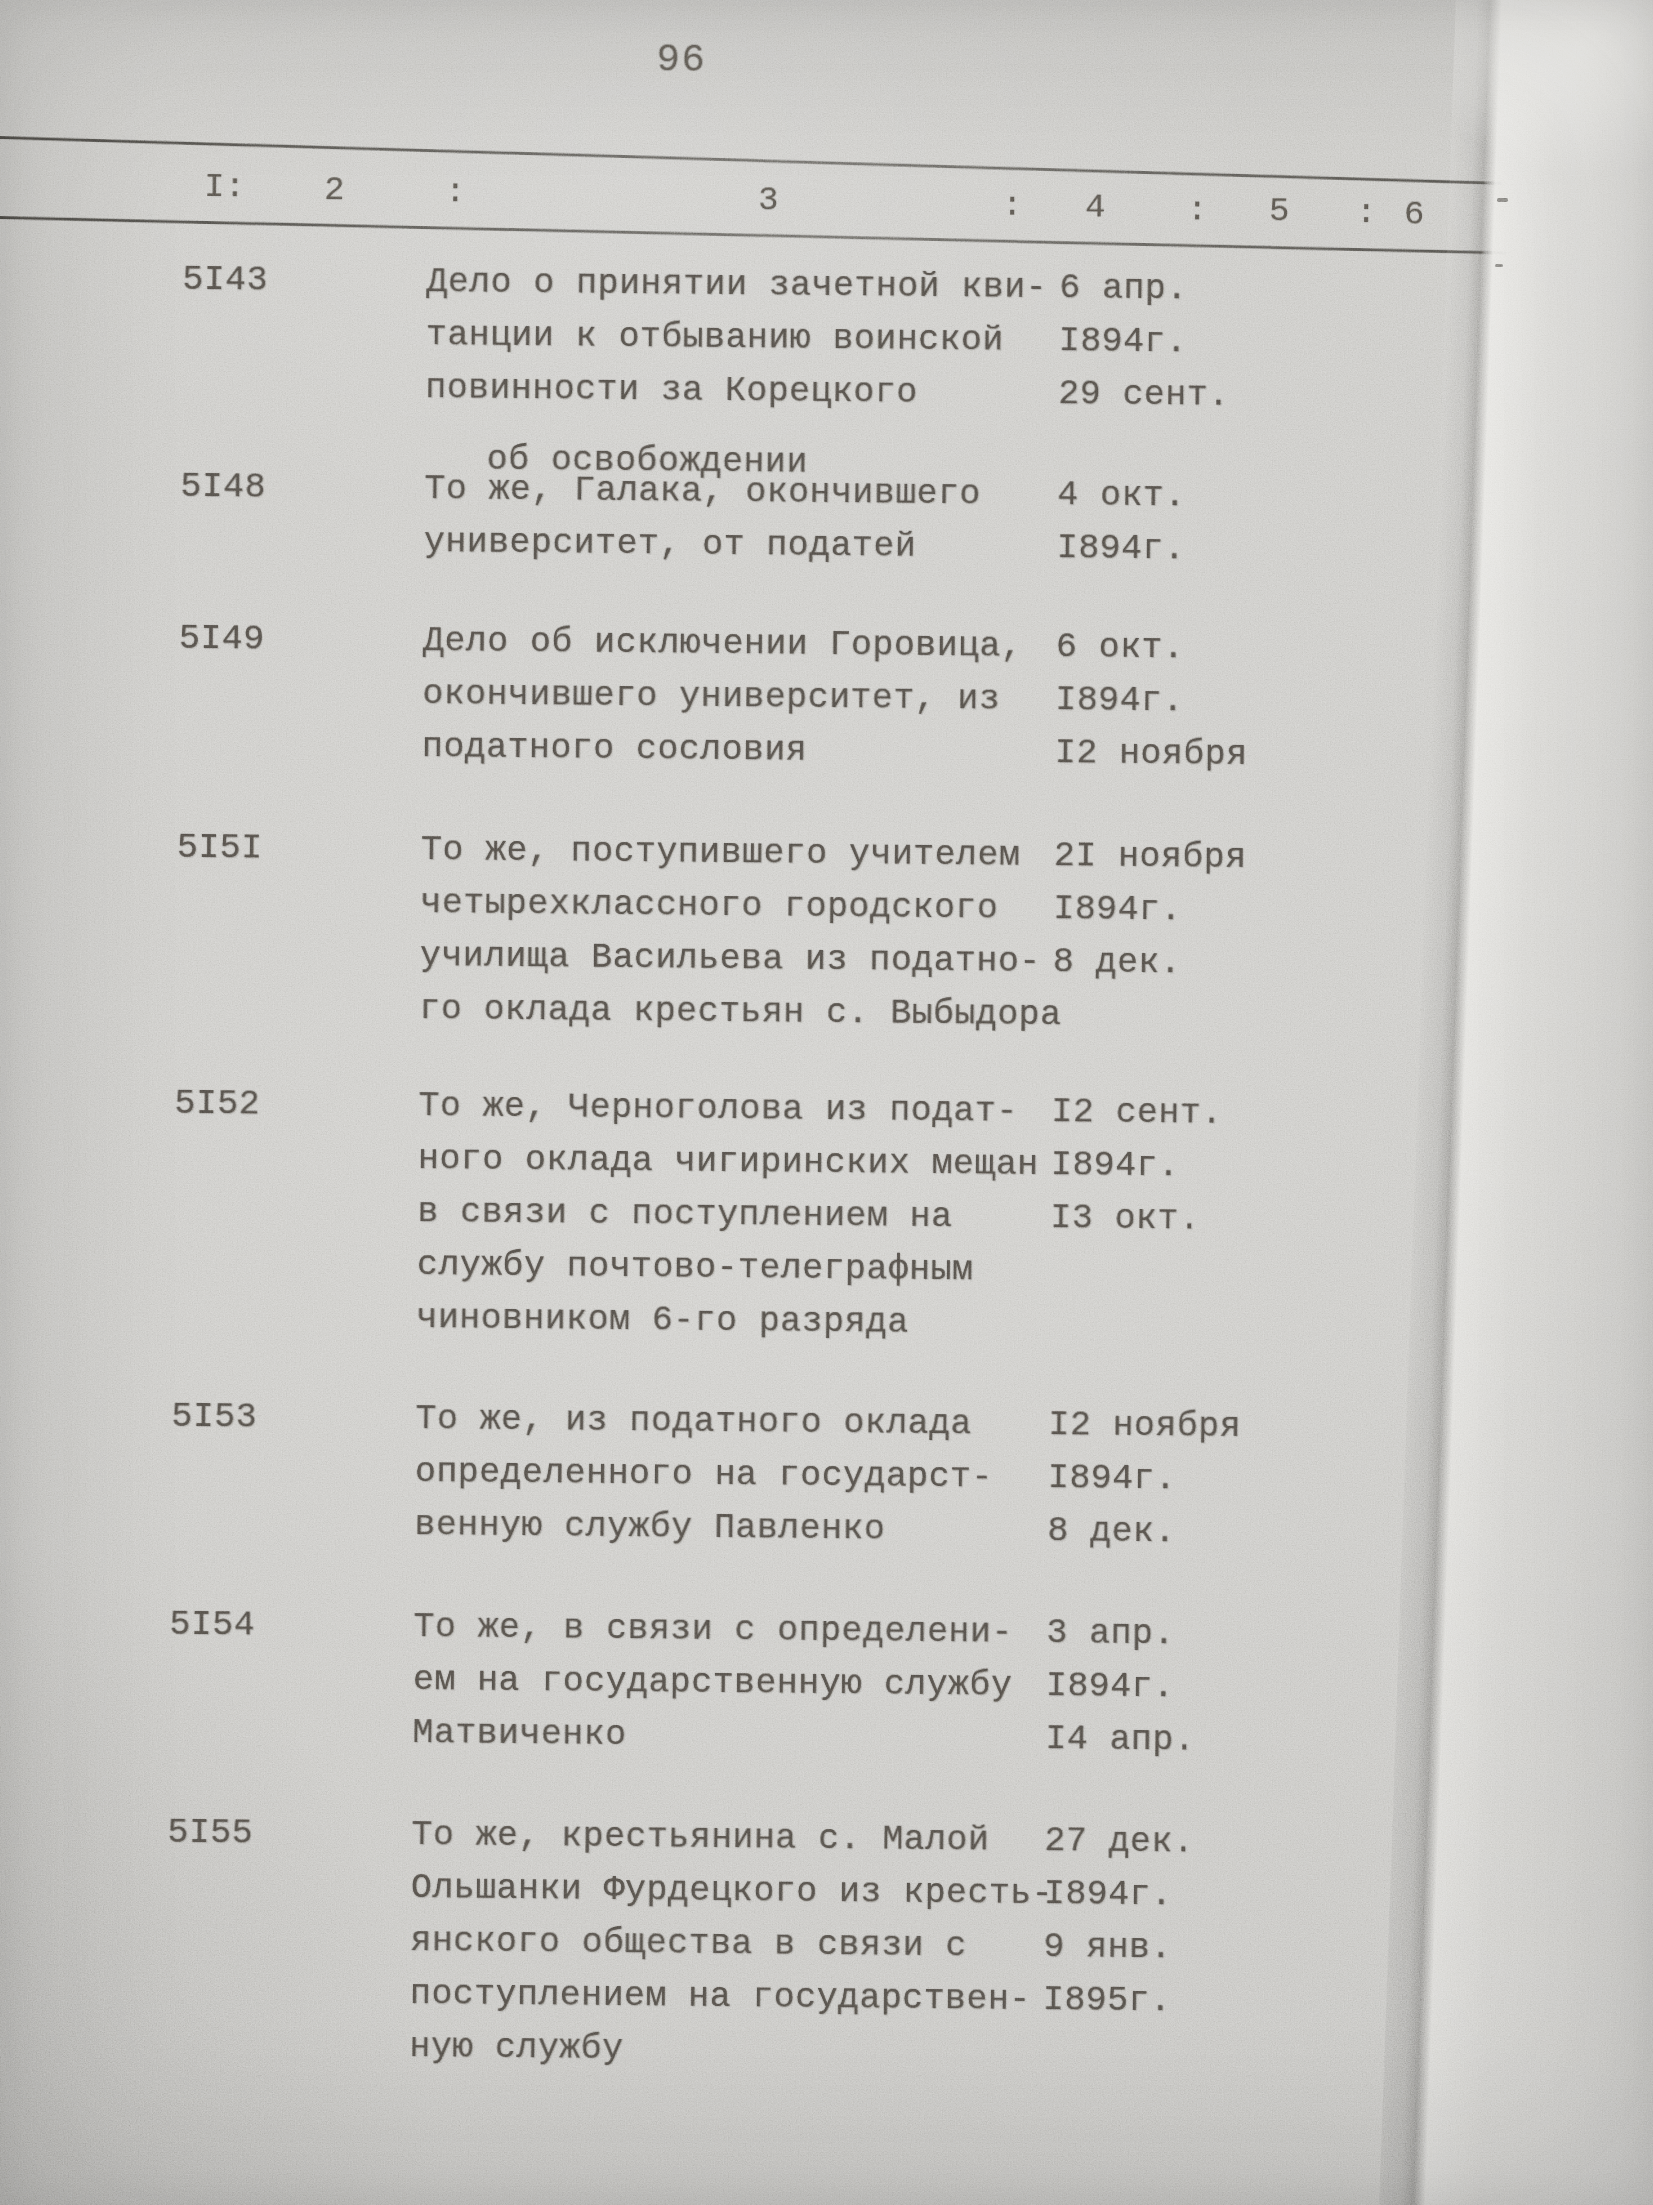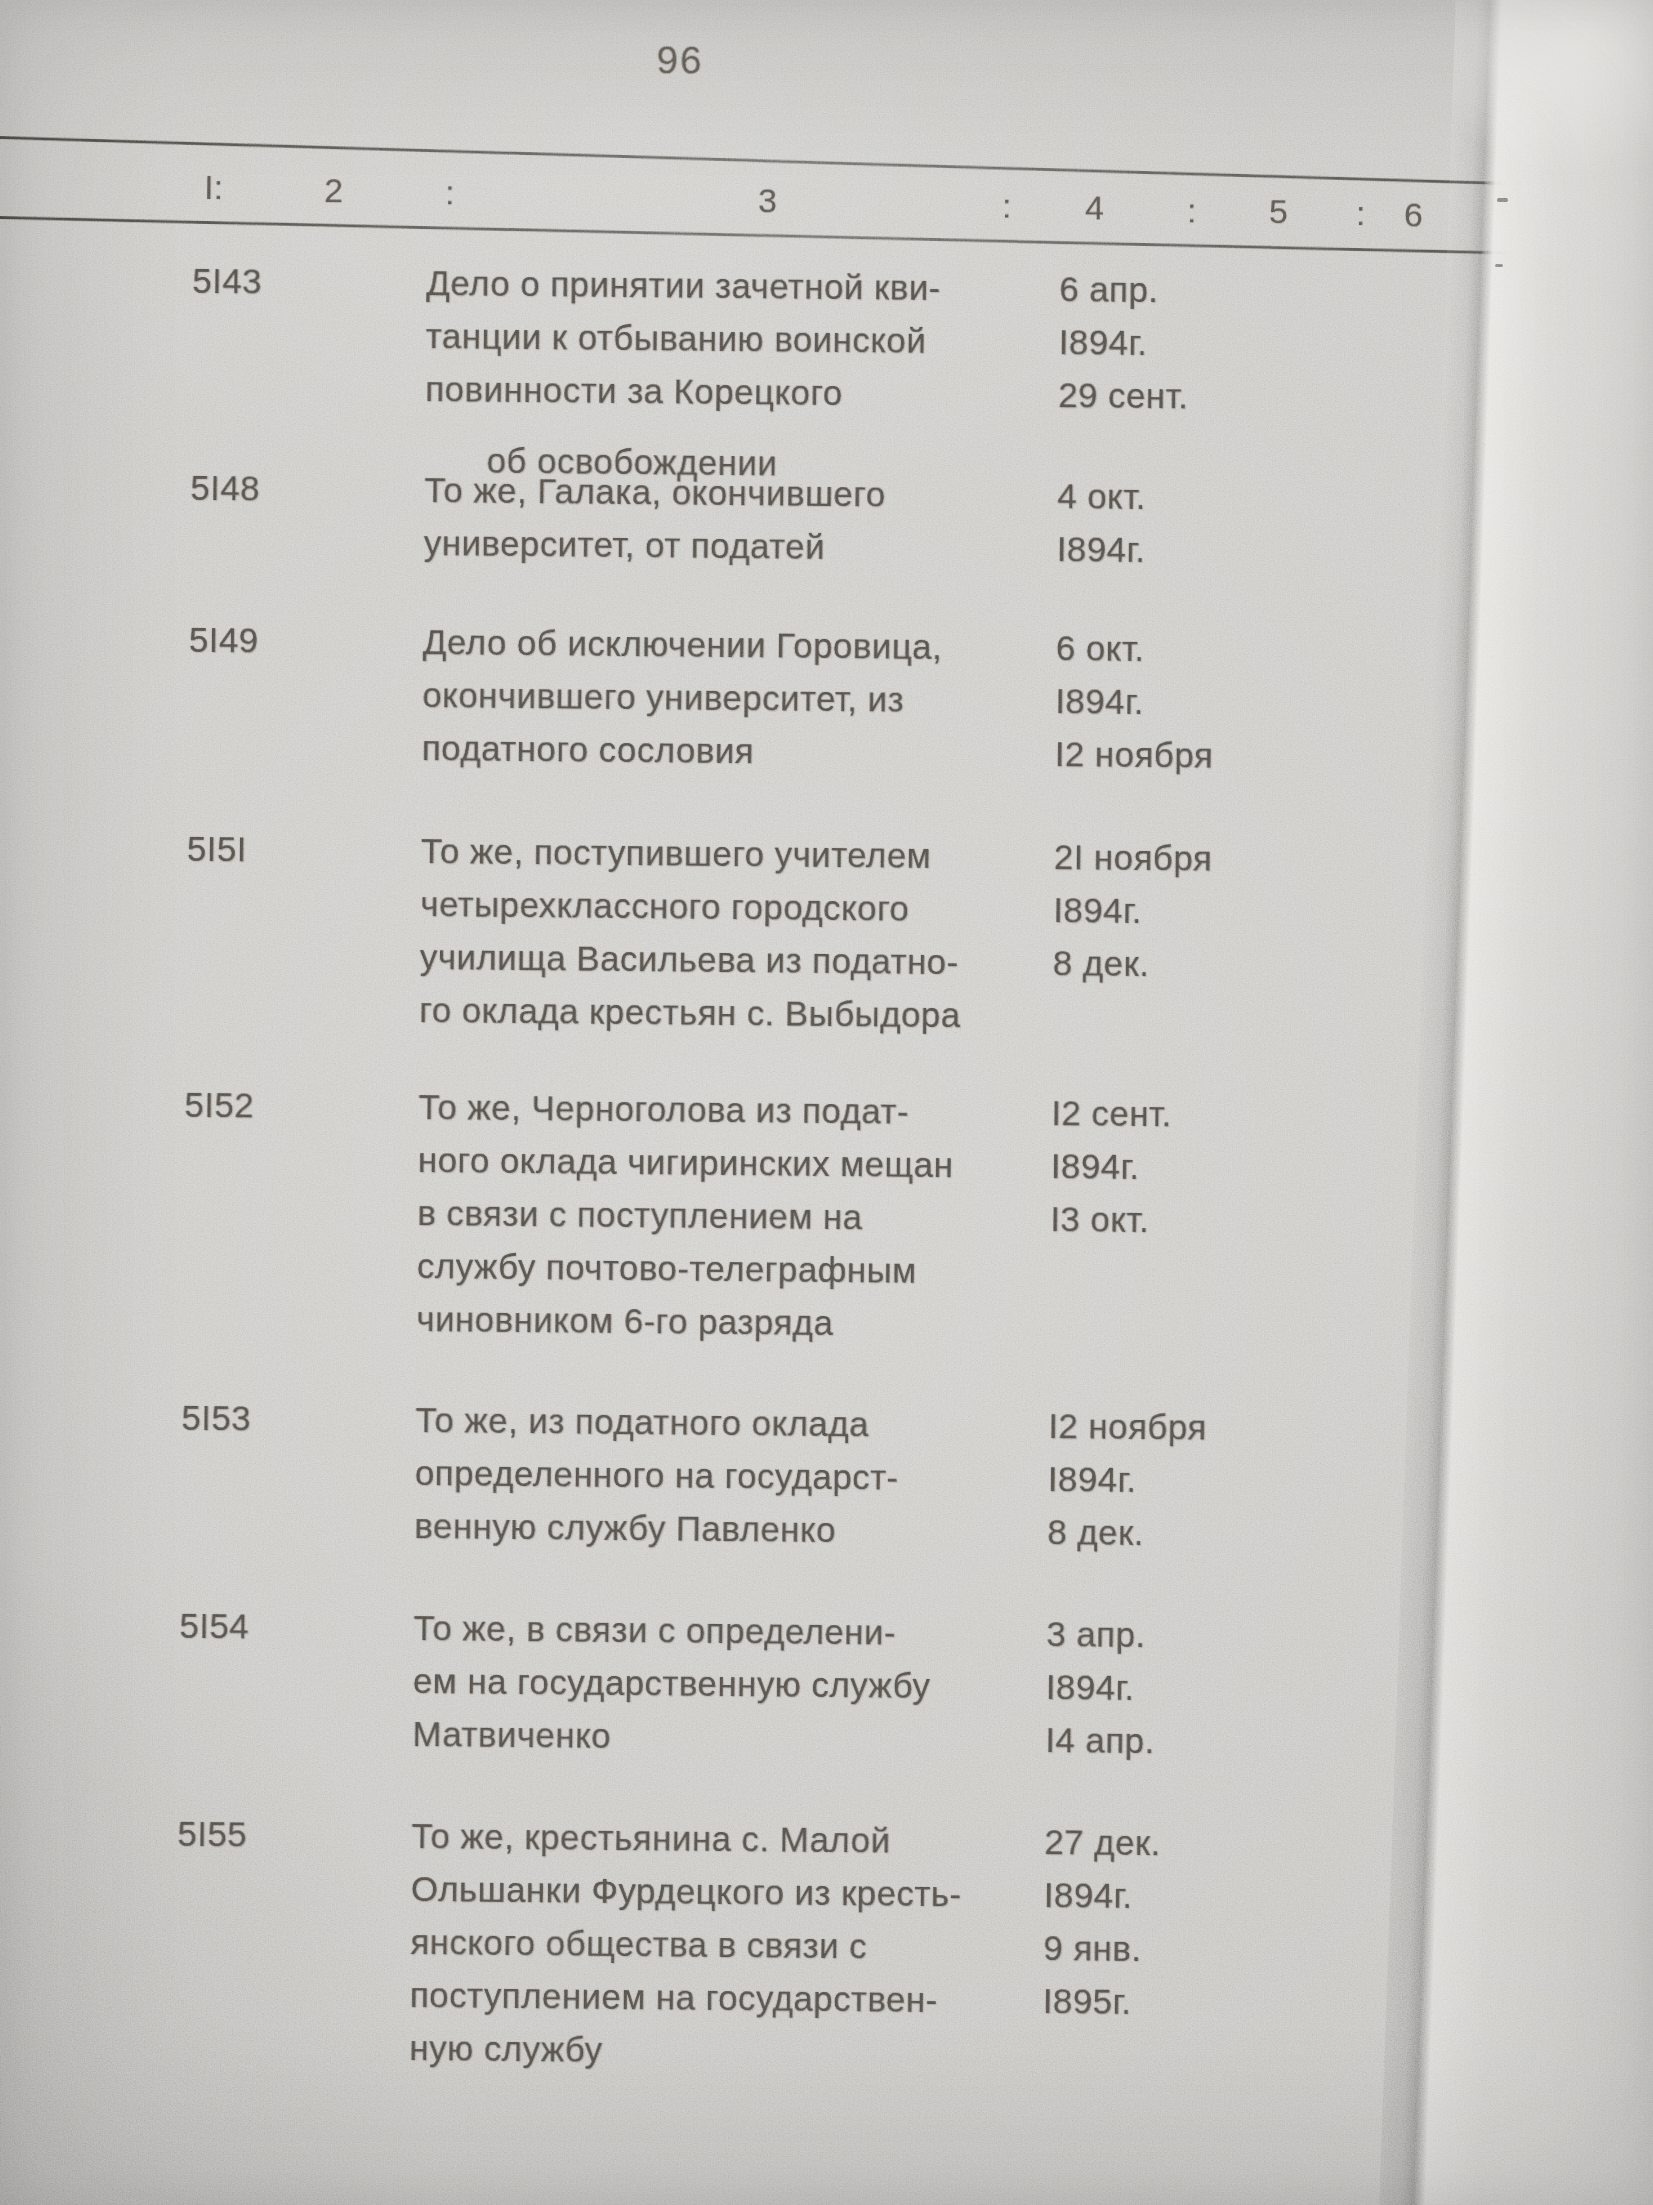--- a/index.html
+++ b/index.html
@@ -1,21 +1,21 @@
 <!DOCTYPE html>
 <html style="font-size:13.6px"><head>
 <meta charset="utf-8">
 <style>
   html, body { margin: 0; padding: 0; background: #8a8a88; }
   .page {
     position: relative;
     width: 1654px;
     height: 2205px;
     overflow: hidden;
-    font-family: Liberation Sans, sans-serif;
+    font-family: Liberation Mono, monospace;
   }
   .paper {
     position: absolute; inset: 0;
     background:
       radial-gradient(936px 596px at 38% 6%, rgba(255,255,255,0.10), rgba(255,255,255,0) 70%),
       radial-gradient(681px 1021px at 0% 100%, rgba(20,20,18,0.10), rgba(20,20,18,0) 65%),
       radial-gradient(1361px 1531px at 45% 55%, rgba(255,255,255,0.05), rgba(0,0,0,0.03) 80%),
       linear-gradient(176deg, #cac9c5 0%, #c7c6c2 60%, #c2c1bd 100%);
   }
   .content {
@@ -43,21 +43,21 @@
   .hcell {
     position: absolute;
     font-size: 34px;
     color: #514d47;
     text-shadow: 0 0 0.9px rgba(81,77,71,0.85);
     white-space: nowrap;
   }
   .entries { position: absolute; inset: 0; }
   .entry { position: absolute; left: 0; width: 1497px; }
   .col { position: absolute; top: 0; }
-  .num { left: 195px; }
+  .num { left: 185px; }
   .desc { left: 429px; width: 664px; }
   .dates { left: 1062px; width: 391px; }
   .tline {
     font-size: 35px;
     line-height: 53px;
     letter-spacing: 0.4px;
     white-space: nowrap;
     color: #4b4742;
     text-shadow: 0 0 0.9px rgba(70,66,60,0.85), 0.9px 0.9px 1px rgba(70,66,60,0.25);
   }

